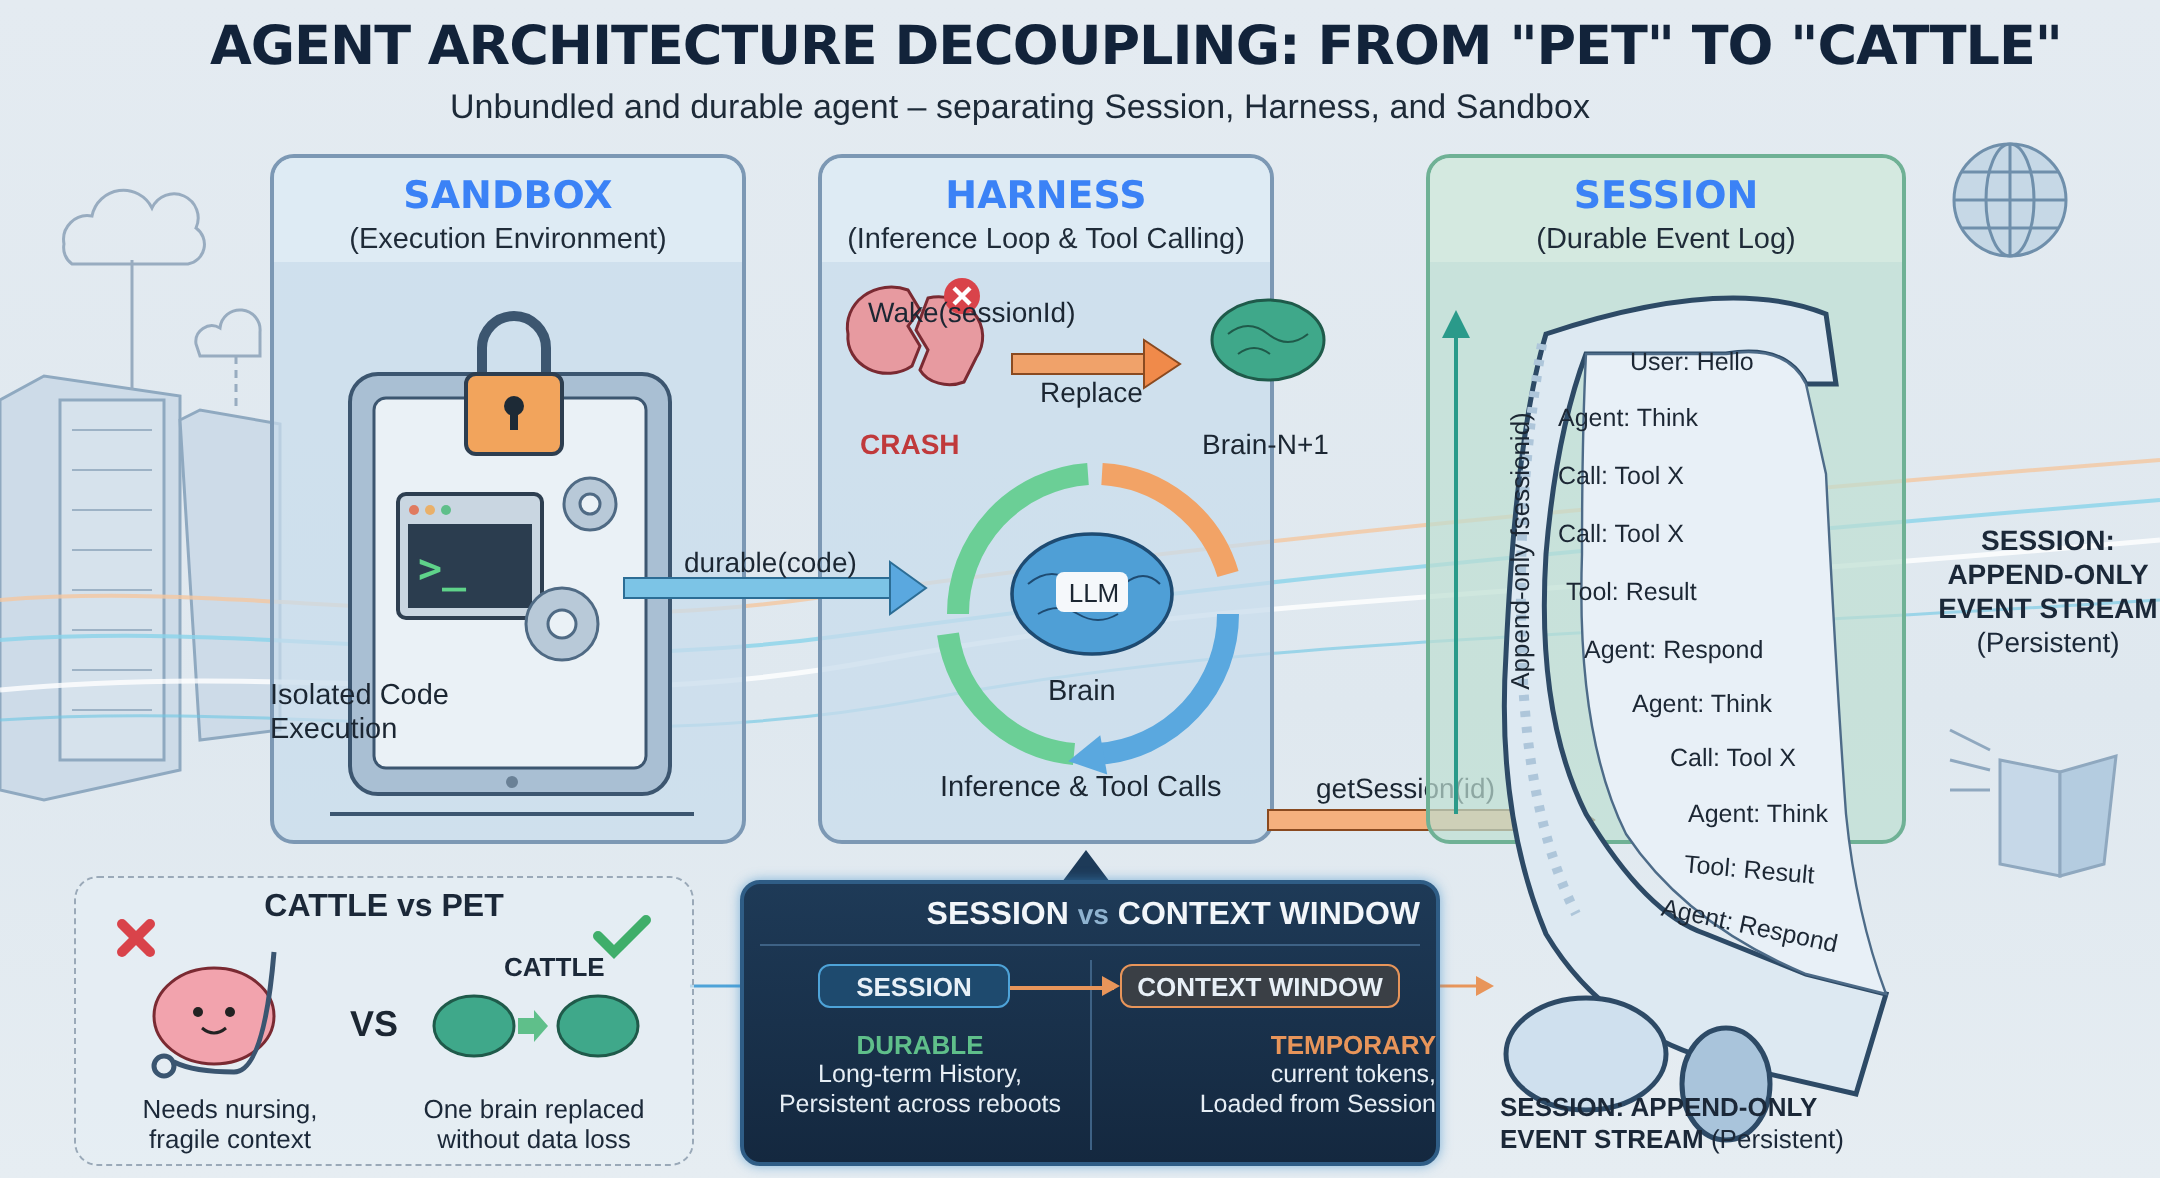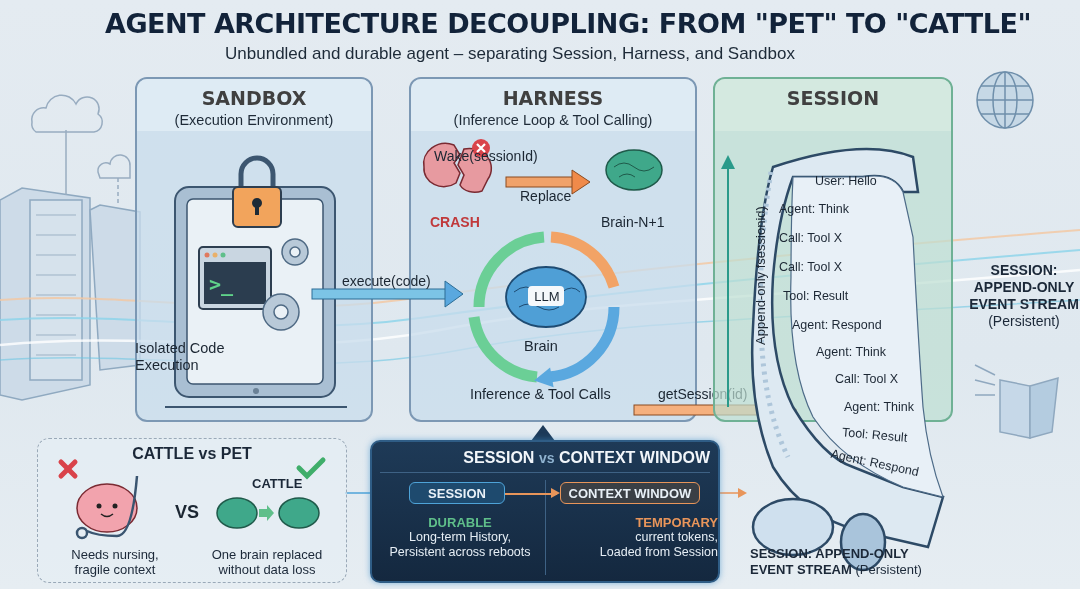--- a/index.html
+++ b/index.html
@@ -22,24 +22,24 @@
   }
   .panel {
     border-radius: 12px; border: 2px solid #7c98b4;
     background: rgba(200,220,236,0.75);
     overflow: hidden;
   }
   .panel-head {
     height: 52px; text-align: center; padding-top: 8px;
     background: rgba(225,236,244,0.85);
   }
-  .panel-head .h { font-family: "DejaVu Sans", sans-serif; font-weight: bold; font-size: 19px; color: #404040; }
+  .panel-head .h { font-family: "DejaVu Sans", sans-serif; font-weight: bold; font-size: 19px; color: #3b82f6; }
   .panel-head .s { font-size: 14.5px; color: #1f2b38; margin-top: 3px; }
   .sandbox { left: 135px; top: 77px; width: 238px; height: 345px; }
-  .harness { left: 409px; top: 77px; width: 288px; height: 345px; }
+  .harness { left: 409px; top: 77px; width: 228px; height: 345px; }
   .session { left: 713px; top: 77px; width: 240px; height: 345px; background: rgba(190,222,210,0.7); border-color: #6fb195; }
   .session .panel-head { background: rgba(214,234,224,0.85); }
   .label { font-size: 14px; color: #1b2632; white-space: nowrap; }
   .bold { font-weight: bold; }
   .cvp {
     left: 37px; top: 438px; width: 310px; height: 145px;
     border: 1.5px dashed #9aa9b8; border-radius: 12px; background: rgba(230,238,244,0.7);
   }
   .scw {
     left: 370px; top: 440px; width: 350px; height: 143px;
@@ -193,26 +193,27 @@
   <g>
     <rect x="634" y="405" width="145" height="10" fill="#f5b07e" stroke="#8a4a20" stroke-width="1"></rect>
     <path d="M777 396 l20 14 l-20 14 z" fill="#f08a4a" stroke="#8a4a20"></path>
   </g>
   <line x1="345" y1="493" x2="398" y2="493" stroke="#4ea3d8" stroke-width="1.5"></line>
   <path d="M397 488 l9 5 l-9 5 z" fill="#4ea3d8"></path>
   <line x1="700" y1="493" x2="740" y2="493" stroke="#e8955a" stroke-width="1.5"></line>
   <path d="M738 488 l9 5 l-9 5 z" fill="#e8955a"></path>
   <path d="M543 425 l-12 16 l24 0 z" fill="#1d3a58"></path>
 </svg>
-<div class="abs label" style="left:342px;top:273px;font-size:14px">execute(code)</div>
+<div class="abs label" style="left:342px;top:273px;font-size:14px">durable(code)</div>
 <div class="abs label" style="left:658px;top:386px;font-size:14px">getSession(id)</div>
 
 <div class="abs panel session">
   <div class="panel-head">
     <div class="h">SESSION</div>
+    <div class="s">(Durable Event Log)</div>
   </div>
 </div>
 <svg class="abs" style="left:713px;top:77px" width="260" height="512">
   <g>
     <line x1="15" y1="90" x2="15" y2="330" stroke="#2a9a8a" stroke-width="2"></line>
     <path d="M8 92 l7 -14 l7 14 z" fill="#2a9a8a"></path>
   </g>
   <g>
     <path d="M60 90 Q150 60 200 80 L205 115 L190 115 Q180 95 150 100 L80 100 Q65 140 60 200 Q55 280 80 330 Q110 380 140 390 L190 410 L230 420 L215 470 L150 455 Q90 440 60 390 Q35 330 40 250 Q45 140 60 90 Z" fill="#dde9f2" stroke="#2d4a66" stroke-width="2.5"></path>
     <path d="M80 100 L150 100 Q180 95 190 115 L200 160 Q205 260 210 330 Q215 380 230 420 L190 410 Q130 385 100 340 Q75 290 78 200 Q78 140 80 100 Z" fill="#e8f0f7" stroke="#4d6b88" stroke-width="1.2"></path>

